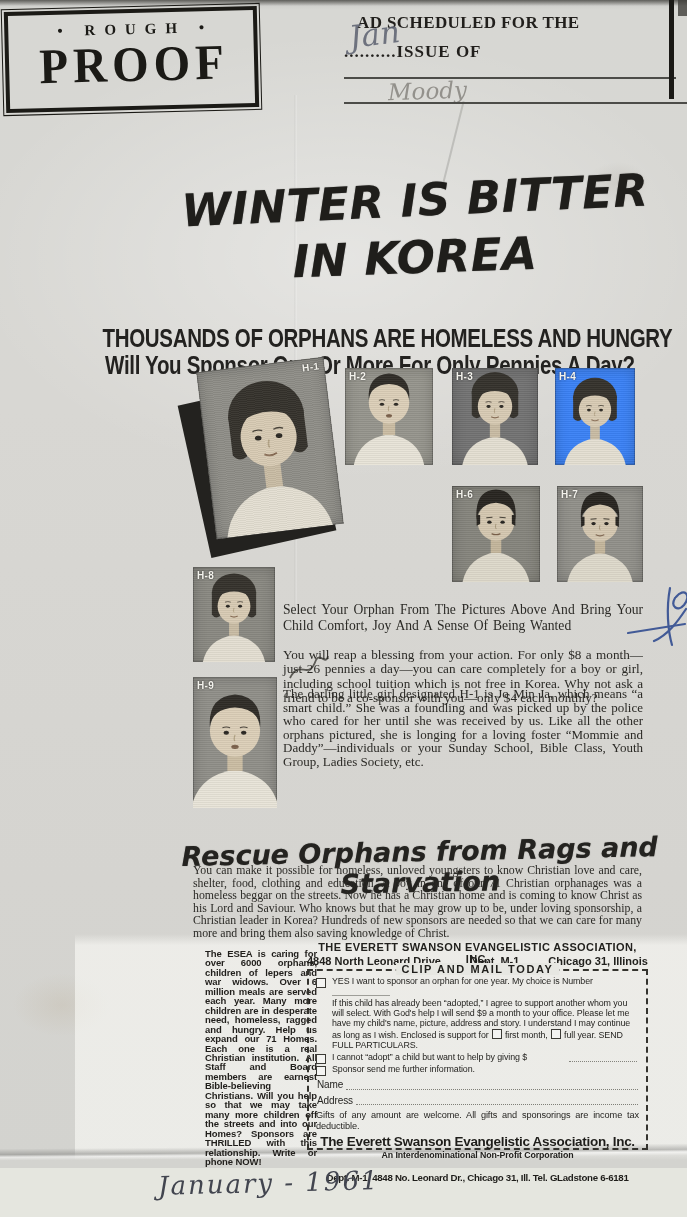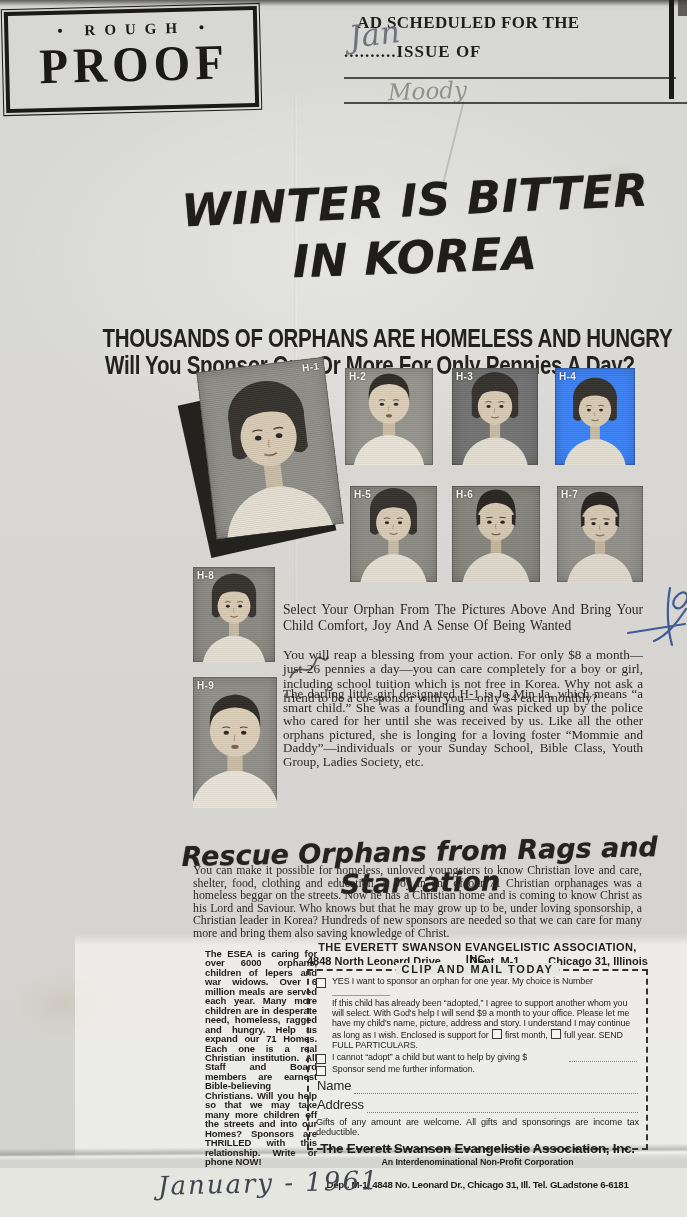--- a/index.html
+++ b/index.html
@@ -92,21 +92,21 @@
   .c-clip{position:absolute;top:-8px;left:50%;transform:translateX(-50%);background:#e7e7e2;padding:0 6px;
         font:bold 11px "Liberation Sans",sans-serif;letter-spacing:1.6px;white-space:nowrap;color:#1f1e1b;}
   .cb{display:inline-block;width:8px;height:8px;border:1.3px solid #3b3a35;background:rgba(255,255,255,.45);
         vertical-align:-1px;margin-right:4px;}
   .opt{position:relative;padding-left:16px;margin-top:2px;}
   .opt>.cb.lead-cb{position:absolute;left:0;top:1px;margin:0;}
   .cb.inline{margin:0 3px 0 1px;}
   .numlead{display:inline-block;width:58px;height:8px;border-bottom:1px solid rgba(95,95,88,.55);}
   .optrow{display:flex;align-items:flex-end;gap:40px;}
   .optrow .grow{flex:1;border-bottom:1px dotted #84847d;height:.85em;margin:0 2px 1px 2px;}
-  .field{display:flex;align-items:flex-end;margin-top:4.5px;padding:0 1px;font-size:13px;}
+  .field{display:flex;align-items:center;margin-top:4.5px;padding:0 1px;font-size:10px;}
   .field .lbl{margin-right:3px;}
   .leader{flex:1;border-bottom:1px dotted #7f7f78;height:.85em;}
   .leader.zone{flex:0 0 30px;}
   .leader.cityl{flex:3;}
   .leader.statel{flex:2;}
   .gifts{margin-top:4px;text-align:justify;font-size:9.2px;line-height:1.14;}
   .c-f-org{margin-top:3px;text-align:center;font:bold 13.5px "Liberation Sans",sans-serif;letter-spacing:-.3px;color:#1e1d1a;}
   .c-f-sub{margin-top:1px;text-align:center;font:bold 8.8px "Liberation Sans",sans-serif;color:#22211e;}
   .c-f-contact{margin-top:12px;text-align:center;font:bold 9.7px "Liberation Sans",sans-serif;letter-spacing:-.3px;color:#1e1d1a;}
 
@@ -207,26 +207,20 @@
         <use href="#kid-girl"></use>
       </svg>
     <span class="ph-label">H-3</span>
   </div>
   <div class="photo p-h4">
     <svg class="kid" viewBox="0 0 100 120" preserveAspectRatio="xMidYMax slice">
         <use href="#kid-girl"></use>
       </svg>
     <span class="ph-label">H-4</span>
   </div>
-  <div class="photo p-h5">
-    <svg class="kid" viewBox="0 0 100 120" preserveAspectRatio="xMidYMax slice">
-        <use href="#kid-girl"></use>
-      </svg>
-    <span class="ph-label">H-5</span>
-  </div>
   <div class="photo p-h6">
     <svg class="kid" viewBox="0 0 100 120" preserveAspectRatio="xMidYMax slice">
         <use href="#kid-boy"></use>
       </svg>
     <span class="ph-label">H-6</span>
   </div>
   <div class="photo p-h7">
     <svg class="kid" viewBox="0 0 100 120" preserveAspectRatio="xMidYMax slice">
         <use href="#kid-boy"></use>
       </svg>

